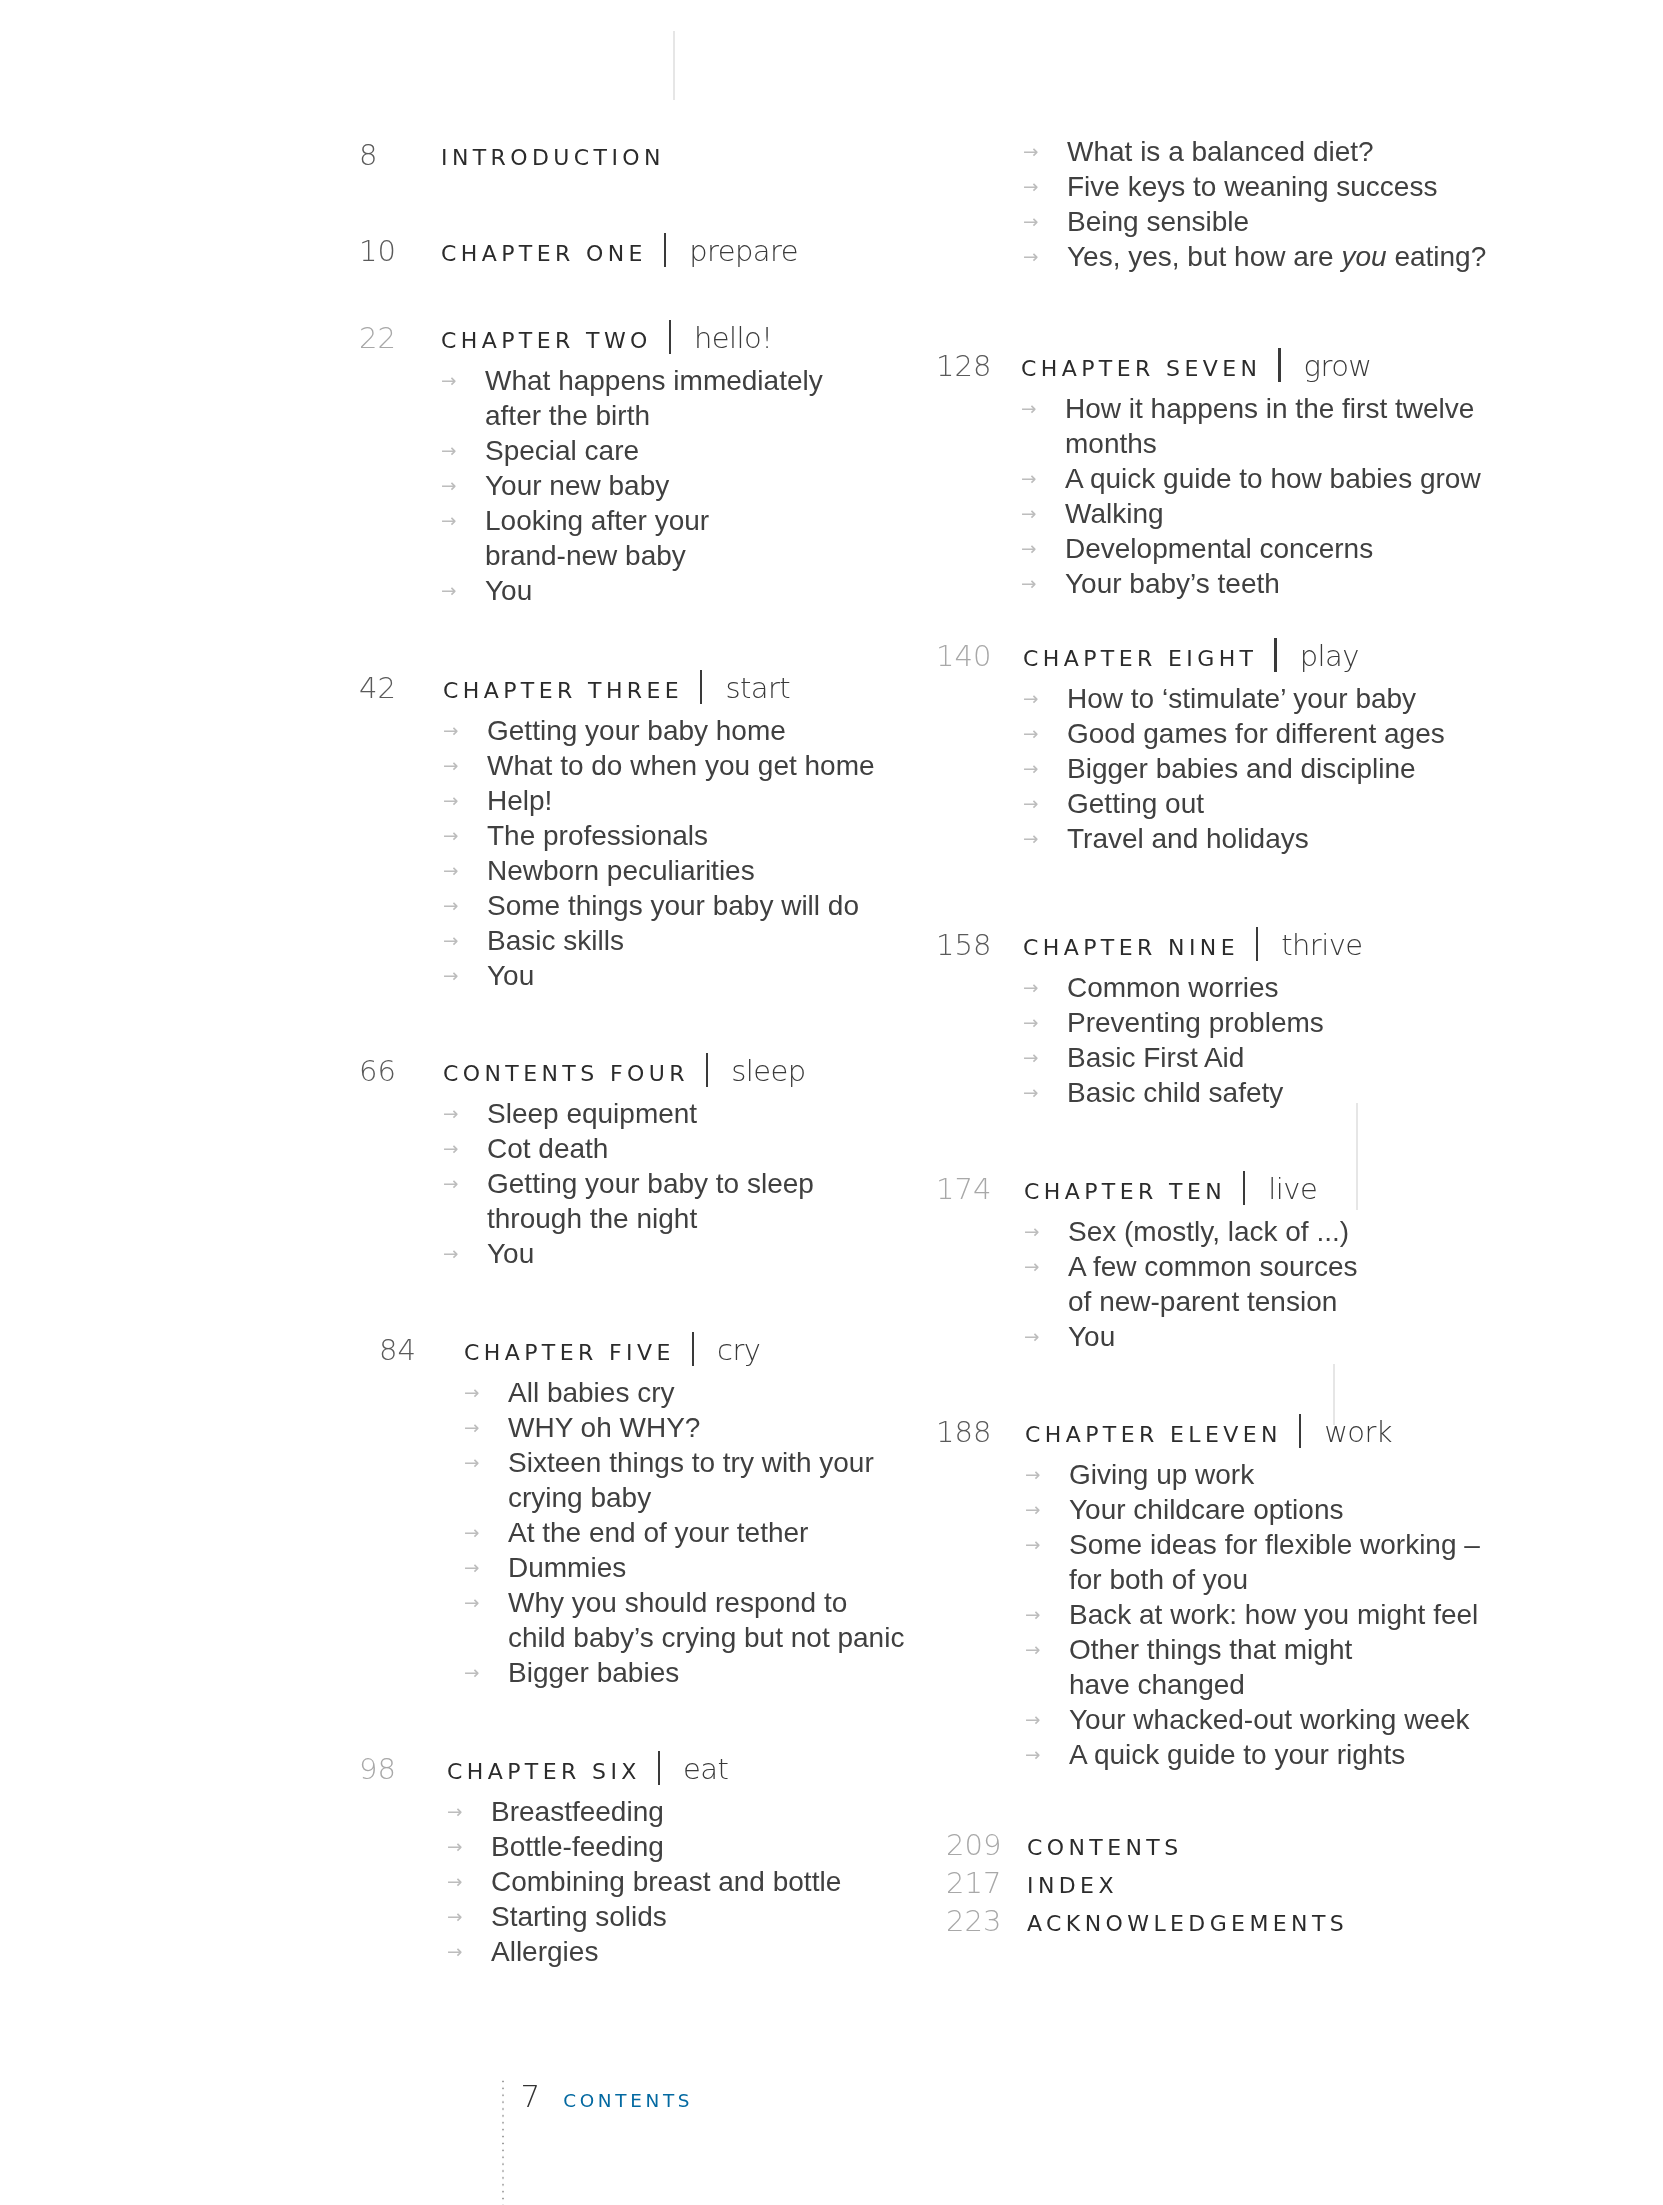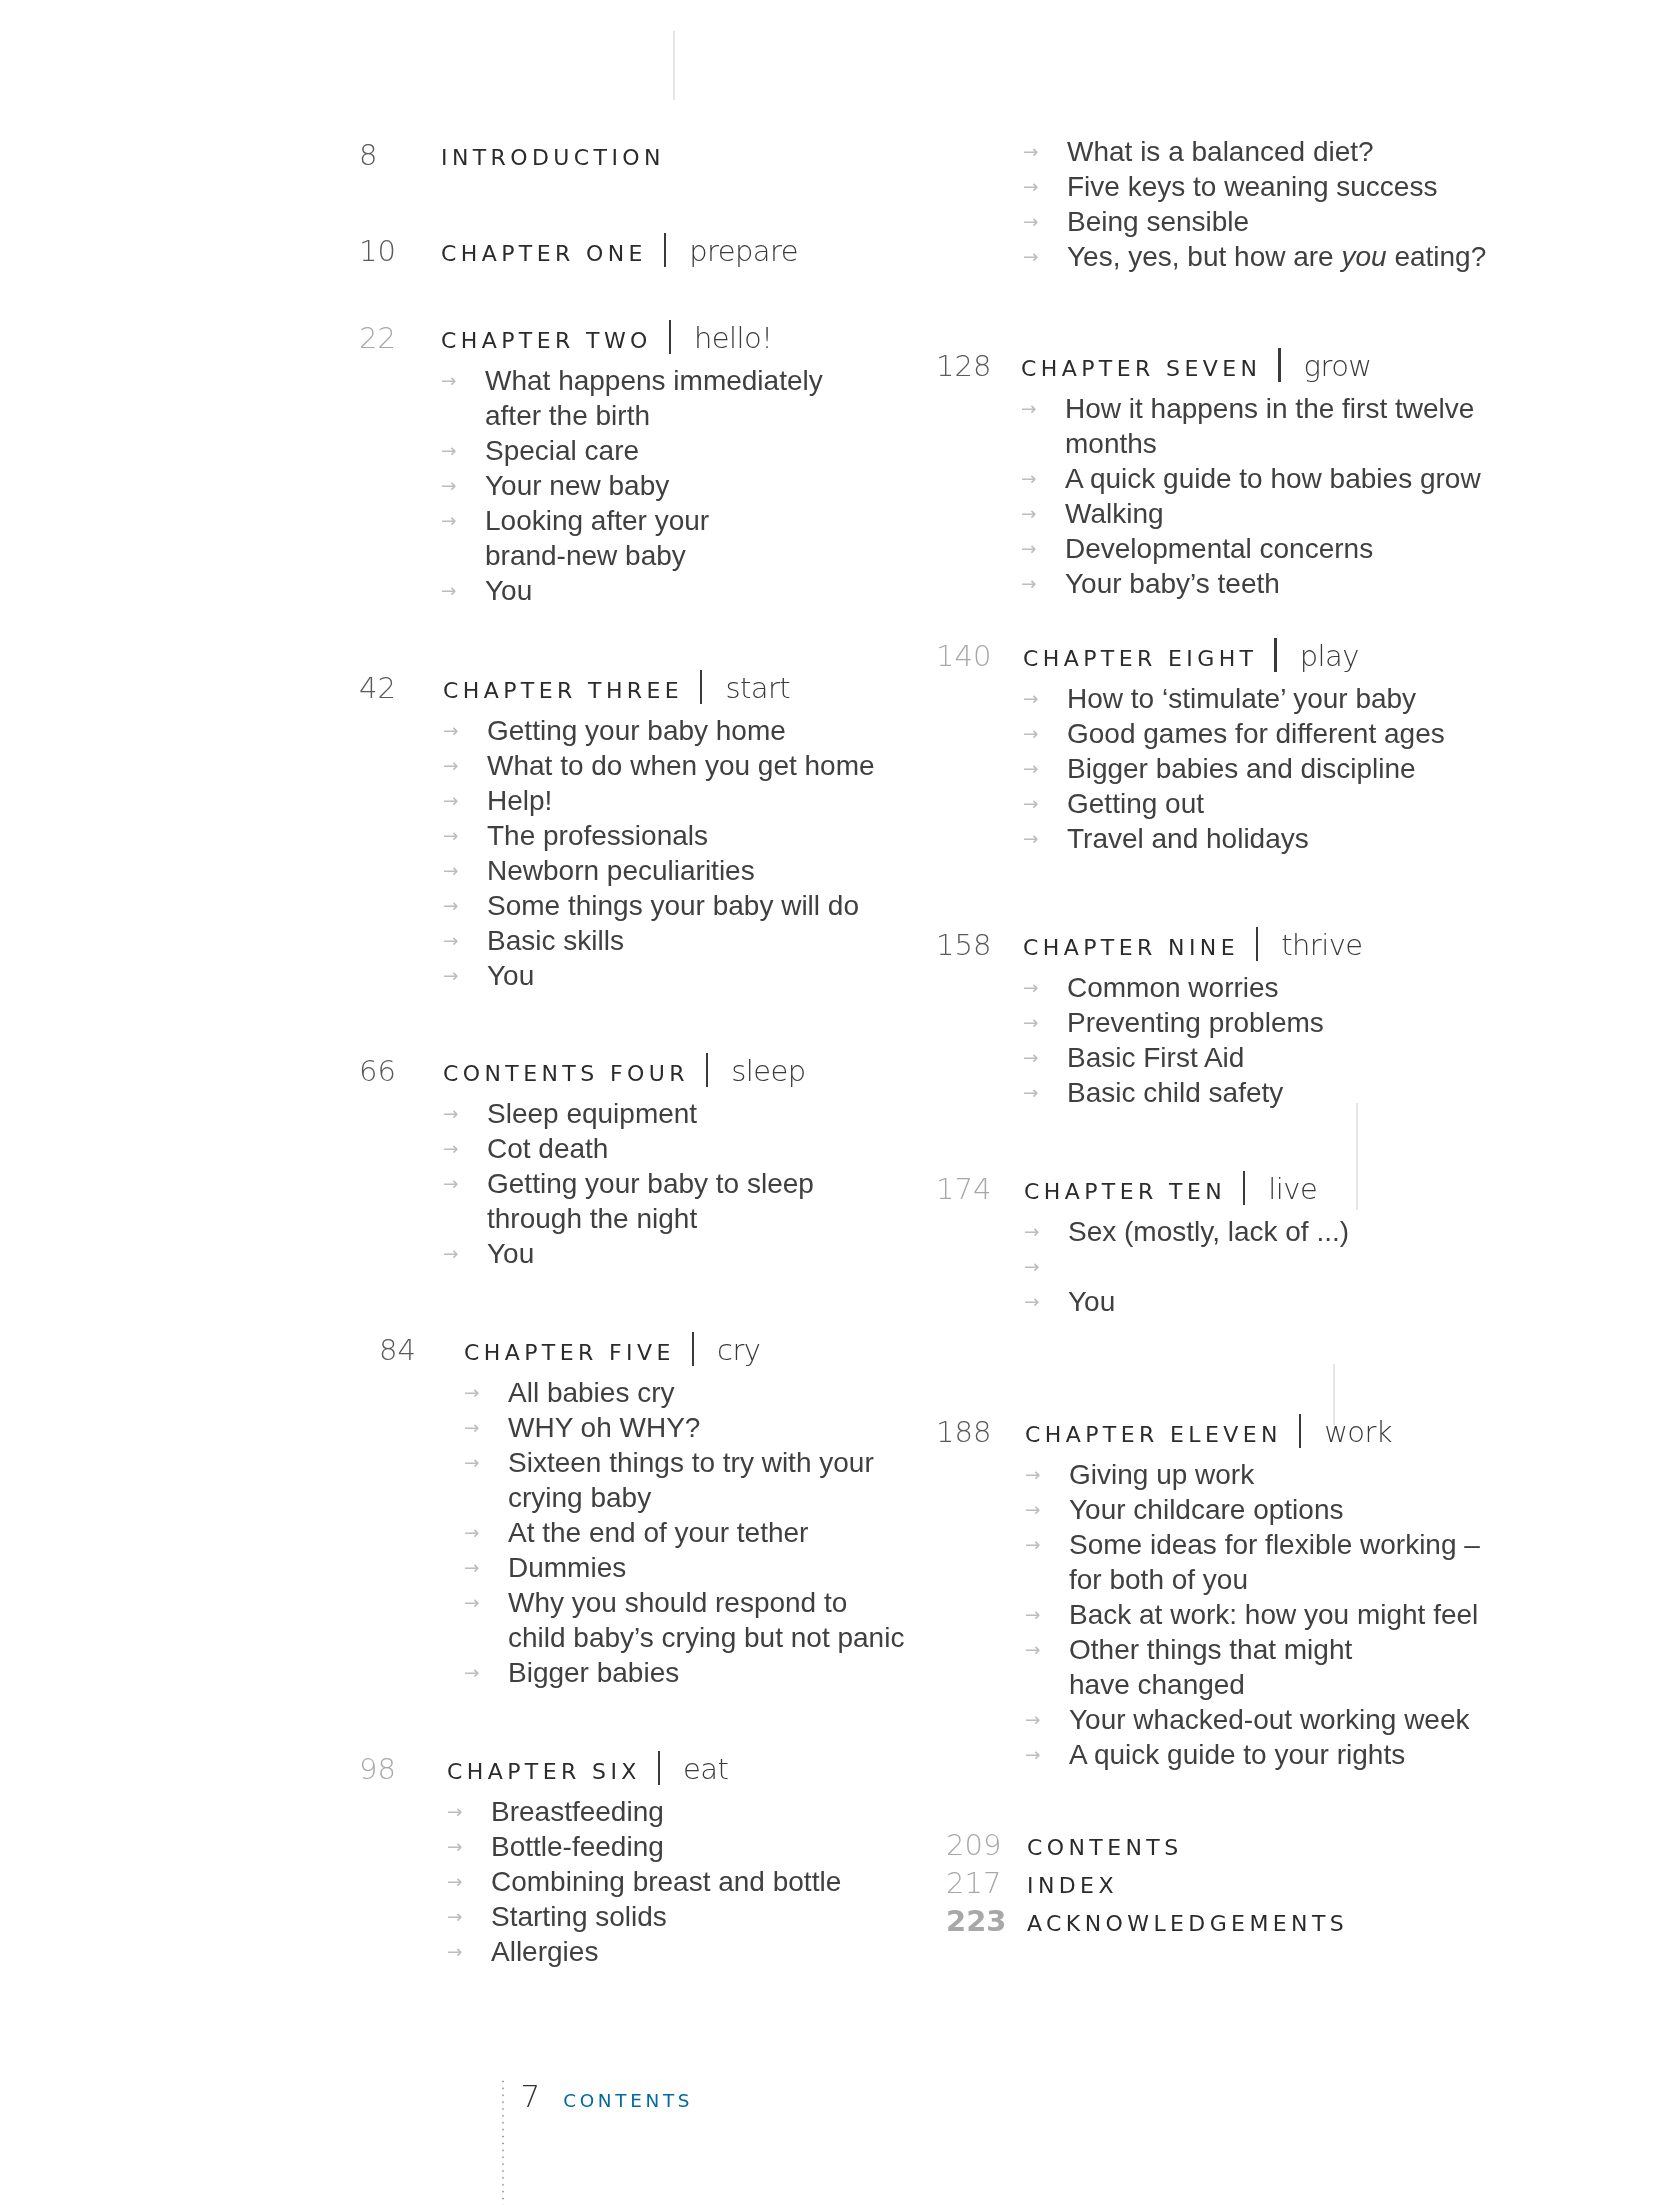--- a/index.html
+++ b/index.html
@@ -361,20 +361,21 @@
     <span class="bar"></span>
     <span class="kw">live</span>
   </div>
   <ul class="items" style="margin-left:88px;margin-top:7.7px;width:345px;">
     <li>
         <span class="arrow">→</span>
         <span class="itext">Sex (mostly, lack of ...)</span>
       </li>
     <li>
         <span class="arrow">→</span>
+        <span class="itext">A few common sources of new-parent tension</span>
       </li>
     <li>
         <span class="arrow">→</span>
         <span class="itext">You</span>
       </li>
   </ul>
 </div>
 
 <div class="sec" style="left:936px;top:1408px;">
   <div class="row">
@@ -418,17 +419,17 @@
 <div class="sec" style="left:946px;top:1828px;">
   <div class="row" style="height:38px;">
     <span class="pnum light" style="width:81px;">209</span>
     <span class="head">CONTENTS</span>
   </div>
   <div class="row" style="height:38px;">
     <span class="pnum light" style="width:81px;">217</span>
     <span class="head">INDEX</span>
   </div>
   <div class="row" style="height:38px;">
-    <span class="pnum light" style="width:81px;font-weight:bold;">223</span>
+    <span class="pnum light" style="width:81px;">223</span>
     <span class="head">ACKNOWLEDGEMENTS</span>
   </div>
 </div>
 
 
 </body></html>

